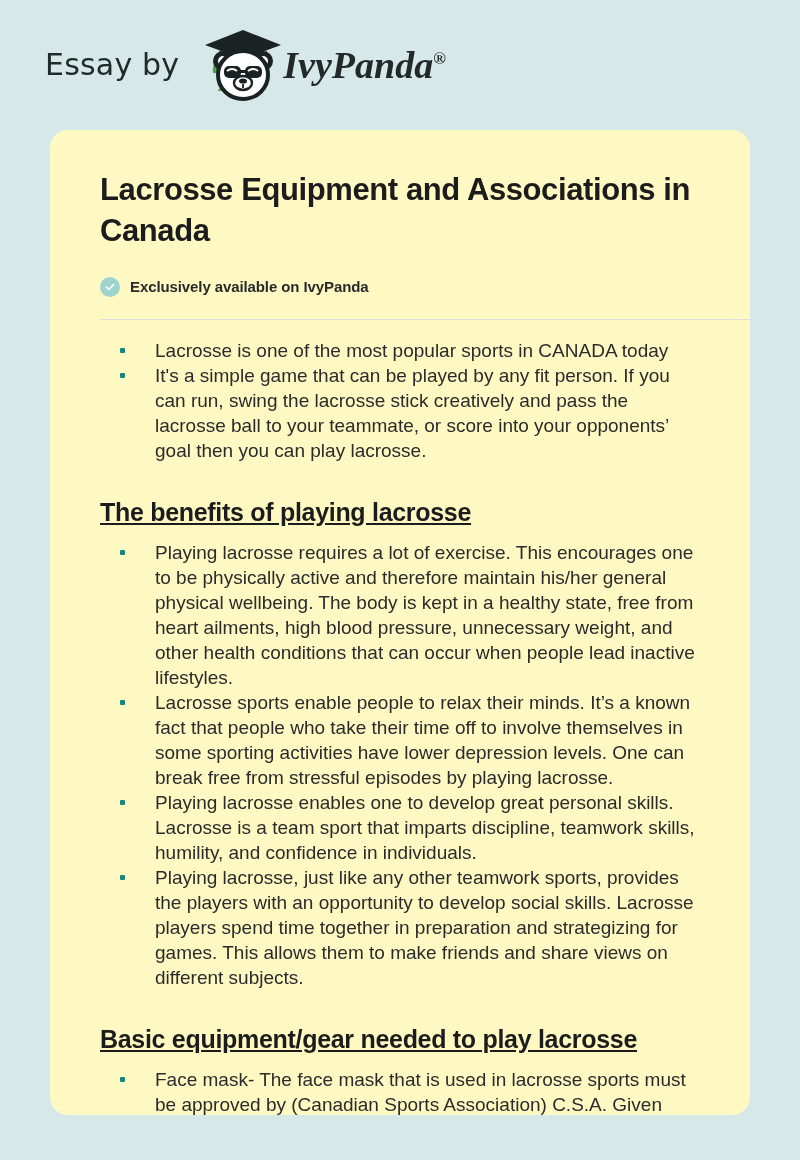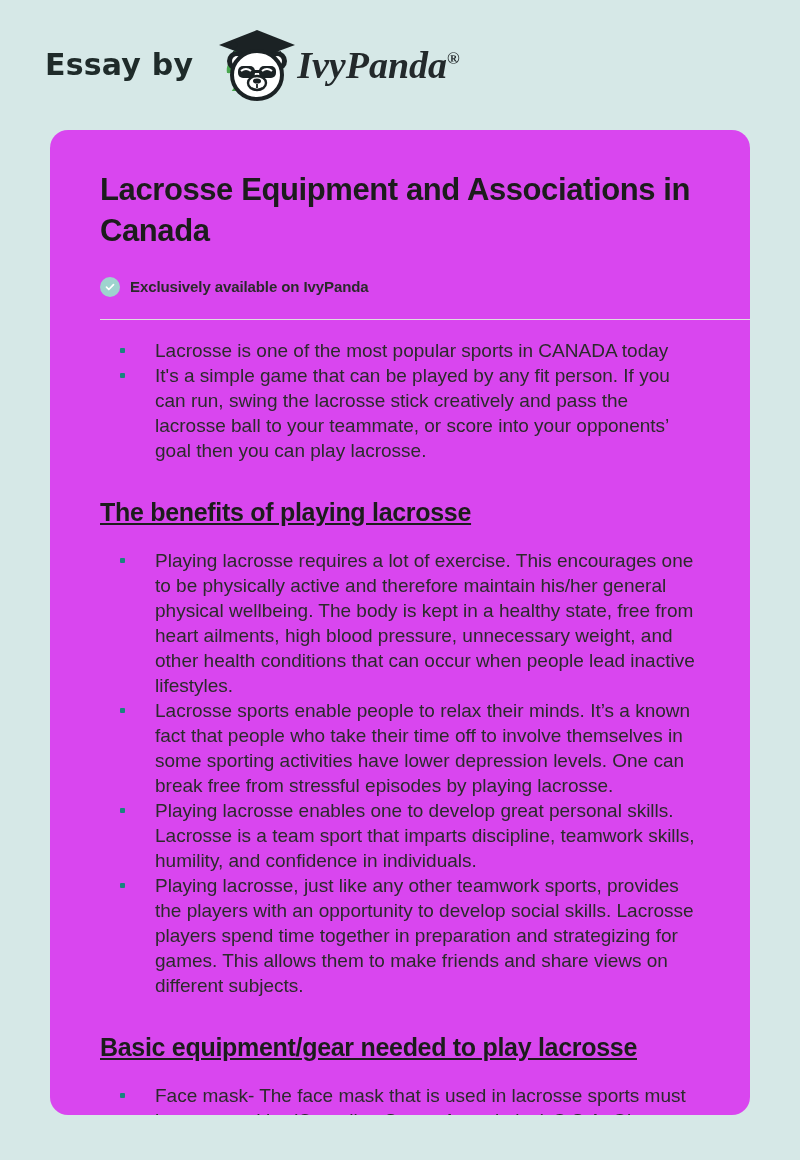--- a/index.html
+++ b/index.html
@@ -19,21 +19,21 @@
   .brand-bar {
     height: 130px;
     display: flex;
     align-items: center;
     padding-left: 45px;
     box-sizing: border-box;
   }
   .brand-essay-by {
     font-family: "DejaVu Sans", sans-serif;
     font-size: 30px;
-    font-weight: 700;
+    font-weight: 400;
     color: #1f2b2a;
     letter-spacing: 0.2px;
     line-height: 1;
   }
   .brand-logo {
     display: flex;
     align-items: center;
     margin-left: 18px;
     font-style: italic;
   }
@@ -57,21 +57,21 @@
     vertical-align: super;
     line-height: 1;
   }
 
   
   .doc-card {
     position: relative;
     margin: 0 auto;
     width: 700px;
     height: 985px;
-    background: #d946ef;
+    background: #fef9c3;
     border-radius: 18px;
     box-sizing: border-box;
     padding: 40px 50px 0 50px;
     overflow: hidden;
   }
 
   .doc-title {
     font-family: "Liberation Sans", sans-serif;
     font-size: 31px;
     font-weight: bold;
@@ -125,21 +125,21 @@
     margin: 34px 0 0 0;
     line-height: 1.25;
     text-decoration: underline;
   }
 
   ul.bullet-list {
     list-style: none;
     margin: 18px 0 0 0;
     padding: 0;
   }
-  ul.bullet-list.tight { margin-top: 20px; }
+  ul.bullet-list.tight { margin-top: 12px; }
 
   ul.bullet-list > li {
     position: relative;
     padding-left: 55px;
     font-size: 19px;
     line-height: 25px;
     color: #2b2b2b;
     margin-bottom: 0px;
   }
   ul.bullet-list > li + li { margin-top: 0px; }

